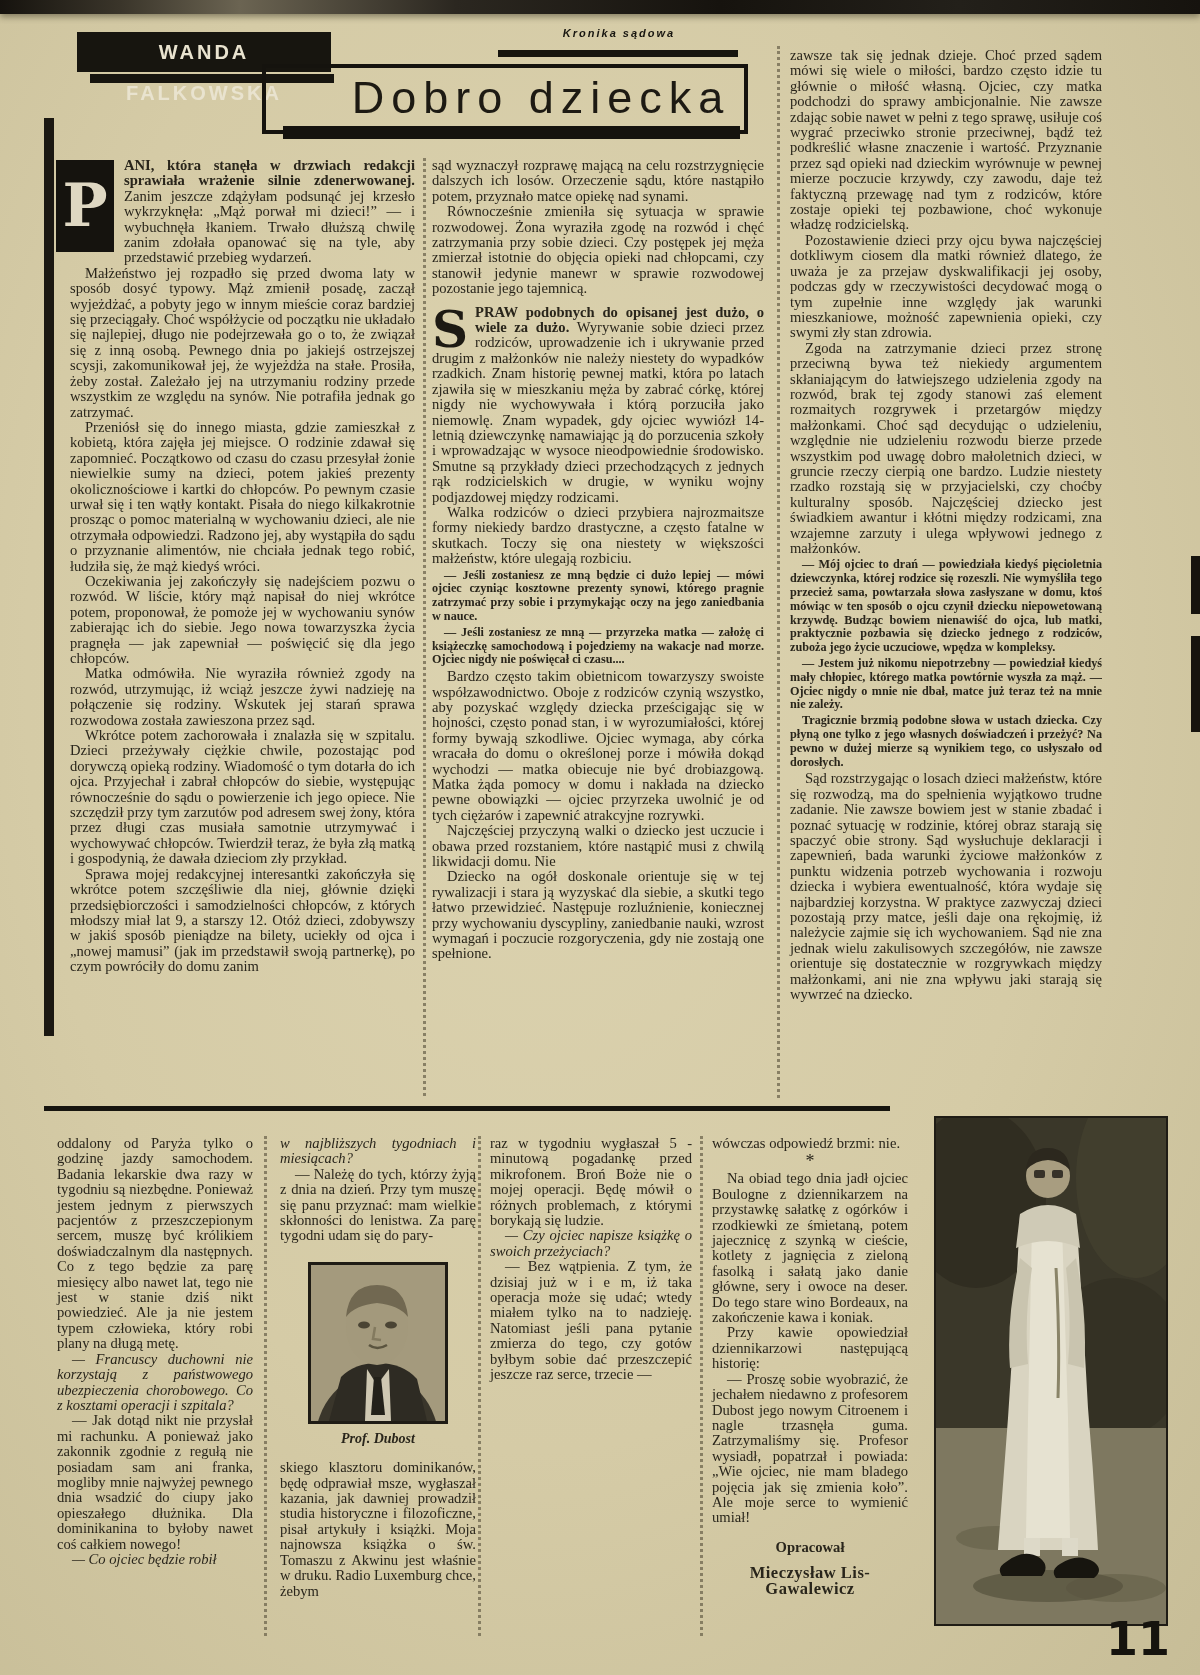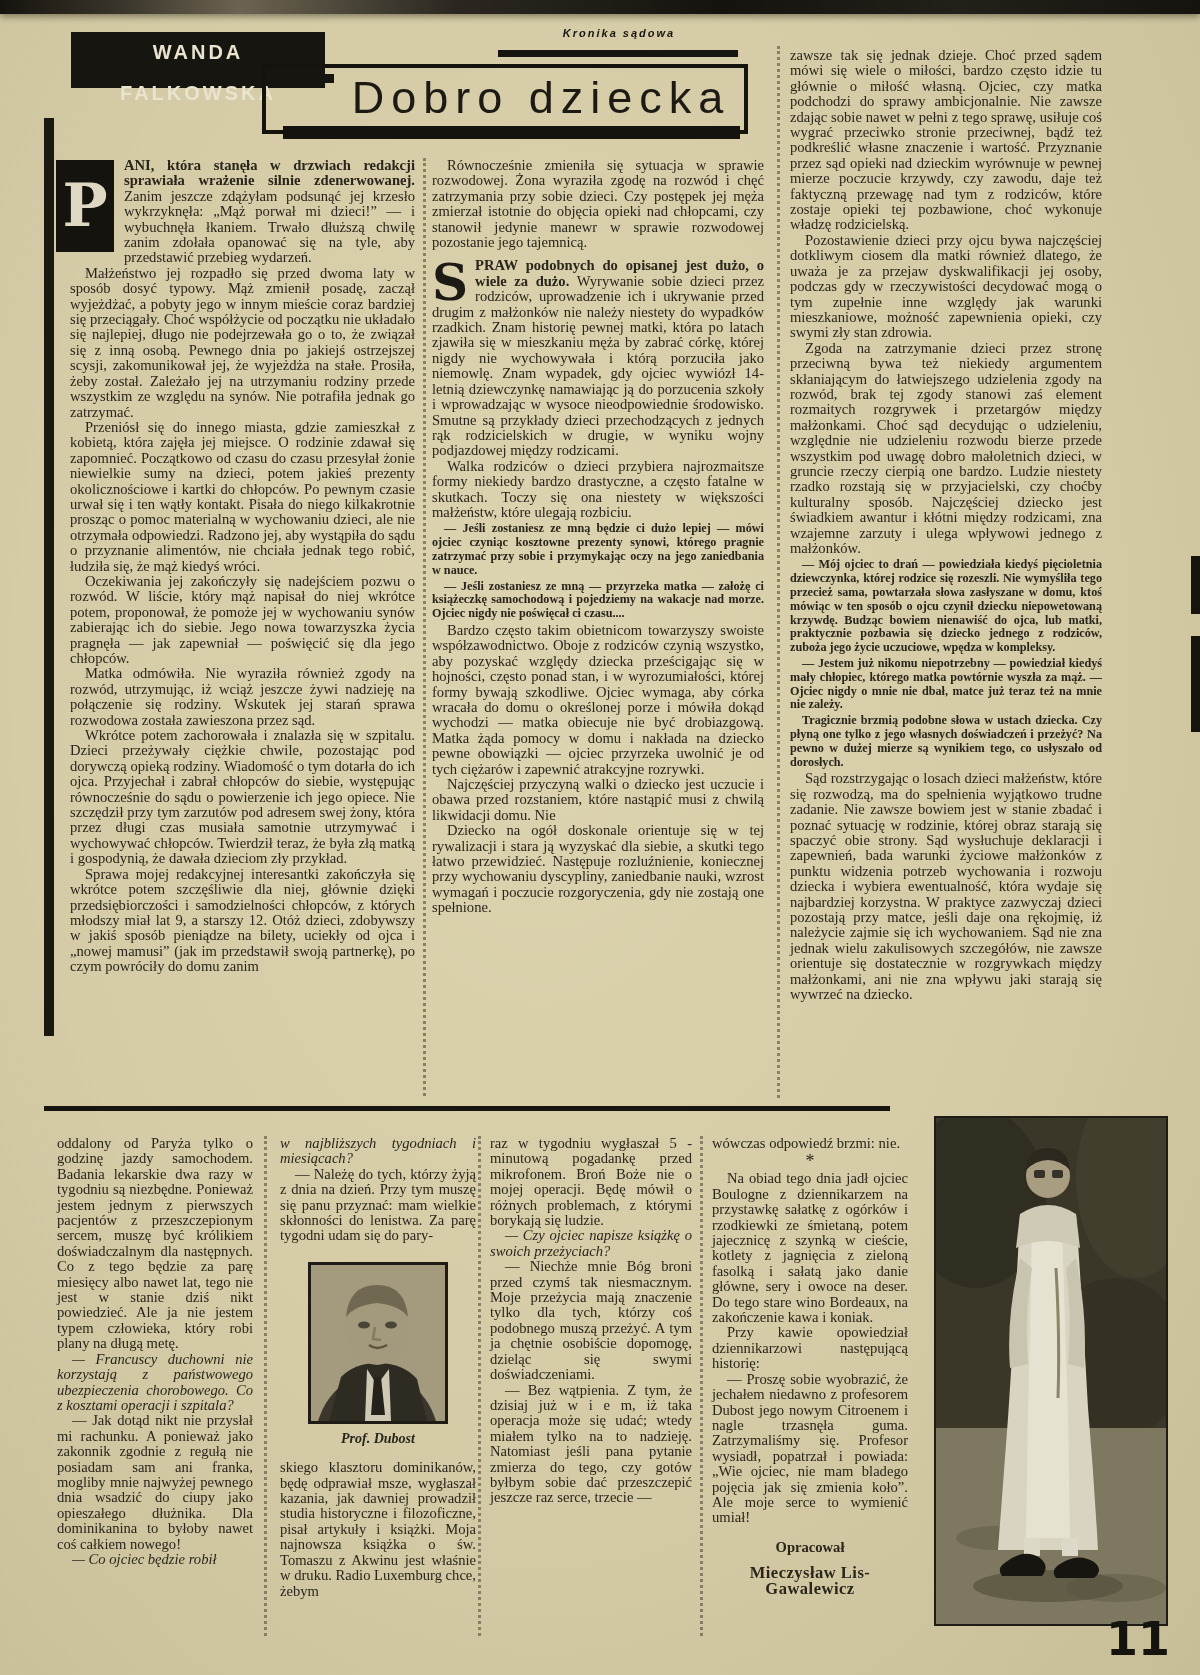--- a/index.html
+++ b/index.html
@@ -8,21 +8,21 @@
     background:radial-gradient(ellipse at 45% 40%, #dcd3b0 0%, #d5cba6 55%, #c7bd97 100%);
     font-family:"Liberation Serif", serif;color:#29251b;
   }
   
   .top-edge{position:absolute;left:0;top:0;width:1200px;height:14px;
     background:linear-gradient(90deg,#16130e 0%,#3a352a 10%,#6b6452 20%,#2b2720 38%,#16130e 60%,#23201a 80%,#16130e 100%);
     box-shadow:0 3px 6px rgba(40,35,20,.45);}
   .left-bar{position:absolute;left:44px;top:118px;width:10px;height:918px;background:#1b1812;}
   .edge-mark{position:absolute;background:#17140e;}
   
-  .author-box{position:absolute;left:71px;top:32px;width:254px;height:56px;background:#17150f;
+  .author-box{position:absolute;left:77px;top:32px;width:254px;height:40px;background:#17150f;
     color:#e9e3cf;font-family:"Liberation Sans",sans-serif;font-weight:bold;font-size:20px;
     letter-spacing:3px;text-align:center;line-height:41px;}
   .author-shadow{position:absolute;left:90px;top:74px;width:244px;height:9px;background:#17150f;}
   .section-label{position:absolute;left:500px;top:27px;width:238px;text-align:center;
     font-family:"Liberation Sans",sans-serif;font-style:italic;font-weight:bold;font-size:11px;letter-spacing:2px;color:#17150f;}
   .section-bar{position:absolute;left:498px;top:50px;width:240px;height:7px;background:#17150f;}
   .headline-box{position:absolute;left:262px;top:64px;width:478px;height:62px;border:4px solid #15130e;}
   .headline{width:100%;text-align:center;font-family:"Liberation Sans",sans-serif;
     font-size:45px;letter-spacing:7px;line-height:60px;color:#1d1a13;padding-left:36px;}
   .headline-bar{position:absolute;left:283px;top:126px;width:457px;height:13px;background:#15130e;}
@@ -97,20 +97,21 @@
         <p class="para s-normal">Przeniósł się do innego miasta, gdzie zamieszkał z kobietą, która zajęła jej miejsce. O rodzinie zdawał się zapomnieć. Początkowo od czasu do czasu przesyłał żonie niewielkie sumy na dzieci, potem jakieś prezenty okolicznościowe i kartki do chłopców. Po pewnym czasie urwał się i ten wątły kontakt. Pisała do niego kilkakrotnie prosząc o pomoc materialną w wychowaniu dzieci, ale nie otrzymała odpowiedzi. Radzono jej, aby wystąpiła do sądu o przyznanie alimentów, nie chciała jednak tego robić, łudziła się, że mąż kiedyś wróci.</p>
         <p class="para s-normal">Oczekiwania jej zakończyły się nadejściem pozwu o rozwód. W liście, który mąż napisał do niej wkrótce potem, proponował, że pomoże jej w wychowaniu synów zabierając ich do siebie. Jego nowa towarzyszka życia pragnęła — jak zapewniał — poświęcić się dla jego chłopców.</p>
         <p class="para s-normal">Matka odmówiła. Nie wyraziła również zgody na rozwód, utrzymując, iż wciąż jeszcze żywi nadzieję na połączenie się rodziny. Wskutek jej starań sprawa rozwodowa została zawieszona przez sąd.</p>
         <p class="para s-normal">Wkrótce potem zachorowała i znalazła się w szpitalu. Dzieci przeżywały ciężkie chwile, pozostając pod dorywczą opieką rodziny. Wiadomość o tym dotarła do ich ojca. Przyjechał i zabrał chłopców do siebie, występując równocześnie do sądu o powierzenie ich jego opiece. Nie szczędził przy tym zarzutów pod adresem swej żony, która przez długi czas musiała samotnie utrzymywać i wychowywać chłopców. Twierdził teraz, że była złą matką i gospodynią, że dawała dzieciom zły przykład.</p>
         <p class="para s-normal">Sprawa mojej redakcyjnej interesantki zakończyła się wkrótce potem szczęśliwie dla niej, głównie dzięki przedsiębiorczości i samodzielności chłopców, z których młodszy miał lat 9, a starszy 12. Otóż dzieci, zdobywszy w jakiś sposób pieniądze na bilety, uciekły od ojca i „nowej mamusi” (jak im przedstawił swoją partnerkę), po czym powróciły do domu zanim</p>
       </div>
   </div>
 
   <div class="col" id="col2">
     <div>
+        <p class="para s-cont">sąd wyznaczył rozprawę mającą na celu rozstrzygnięcie dalszych ich losów. Orzeczenie sądu, które nastąpiło potem, przyznało matce opiekę nad synami.</p>
         <p class="para s-normal">Równocześnie zmieniła się sytuacja w sprawie rozwodowej. Żona wyraziła zgodę na rozwód i chęć zatrzymania przy sobie dzieci. Czy postępek jej męża zmierzał istotnie do objęcia opieki nad chłopcami, czy stanowił jedynie manewr w sprawie rozwodowej pozostanie jego tajemnicą.</p>
       </div>
     <div style="height:8px;"></div>
     <div class="dropcap-s">S</div>
     <div>
         <p class="para s-lead"><b>PRAW podobnych do opisanej jest dużo, o wiele za dużo. </b>Wyrywanie sobie dzieci przez rodziców, uprowadzenie ich i ukrywanie przed drugim z małżonków nie należy niestety do wypadków rzadkich. Znam historię pewnej matki, która po latach zjawiła się w mieszkaniu męża by zabrać córkę, której nigdy nie wychowywała i którą porzuciła jako niemowlę. Znam wypadek, gdy ojciec wywiózł 14-letnią dziewczynkę namawiając ją do porzucenia szkoły i wprowadzając w wysoce nieodpowiednie środowisko. Smutne są przykłady dzieci przechodzących z jednych rąk rodzicielskich w drugie, w wyniku wojny podjazdowej między rodzicami.</p>
         <p class="para s-normal">Walka rodziców o dzieci przybiera najrozmaitsze formy niekiedy bardzo drastyczne, a często fatalne w skutkach. Toczy się ona niestety w większości małżeństw, które ulegają rozbiciu.</p>
         <p class="para s-petit">— Jeśli zostaniesz ze mną będzie ci dużo lepiej — mówi ojciec czyniąc kosztowne prezenty synowi, którego pragnie zatrzymać przy sobie i przymykając oczy na jego zaniedbania w nauce.</p>
         <p class="para s-petit">— Jeśli zostaniesz ze mną — przyrzeka matka — założę ci książeczkę samochodową i pojedziemy na wakacje nad morze. Ojciec nigdy nie poświęcał ci czasu....</p>
         <p class="para s-normal">Bardzo często takim obietnicom towarzyszy swoiste współzawodnictwo. Oboje z rodziców czynią wszystko, aby pozyskać względy dziecka prześcigając się w hojności, często ponad stan, i w wyrozumiałości, której formy bywają szkodliwe. Ojciec wymaga, aby córka wracała do domu o określonej porze i mówiła dokąd wychodzi — matka obiecuje nie być drobiazgową. Matka żąda pomocy w domu i nakłada na dziecko pewne obowiązki — ojciec przyrzeka uwolnić je od tych ciężarów i zapewnić atrakcyjne rozrywki.</p>
@@ -172,21 +173,20 @@
     </div>
     <div>
         <p class="para s-cont">skiego klasztoru dominikanów, będę odprawiał msze, wygłaszał kazania, jak dawniej prowadził studia historyczne i filozoficzne, pisał artykuły i książki. Moja najnowsza książka o św. Tomaszu z Akwinu jest właśnie w druku. Radio Luxemburg chce, żebym</p>
       </div>
   </div>
 
   <div class="col" id="colC">
     <div>
         <p class="para s-cont">raz w tygodniu wygłaszał 5 - minutową pogadankę przed mikrofonem. Broń Boże nie o mojej operacji. Będę mówił o różnych problemach, z którymi borykają się ludzie.</p>
         <p class="para s-qitalic">— Czy ojciec napisze książkę o swoich przeżyciach?</p>
-        <p class="para s-normal">— Niechże mnie Bóg broni przed czymś tak niesmacznym. Moje przeżycia mają znaczenie tylko dla tych, którzy coś podobnego muszą przeżyć. A tym ja chętnie osobiście dopomogę, dzieląc się swymi doświadczeniami.</p>
         <p class="para s-normal">— Bez wątpienia. Z tym, że dzisiaj już w i e m, iż taka operacja może się udać; wtedy miałem tylko na to nadzieję. Natomiast jeśli pana pytanie zmierza do tego, czy gotów byłbym sobie dać przeszczepić jeszcze raz serce, trzecie —</p>
       </div>
   </div>
 
   <div class="col" id="colD">
     <div>
         <p class="para s-cont">wówczas odpowiedź brzmi: nie.</p>
         <p class="para s-star">*</p>
         <p class="para s-normal">Na obiad tego dnia jadł ojciec Boulogne z dziennikarzem na przystawkę sałatkę z ogórków i rzodkiewki ze śmietaną, potem jajecznicę z szynką w cieście, kotlety z jagnięcia z zieloną fasolką i sałatą jako danie główne, sery i owoce na deser. Do tego stare wino Bordeaux, na zakończenie kawa i koniak.</p>
         <p class="para s-normal">Przy kawie opowiedział dziennikarzowi następującą historię:</p>

